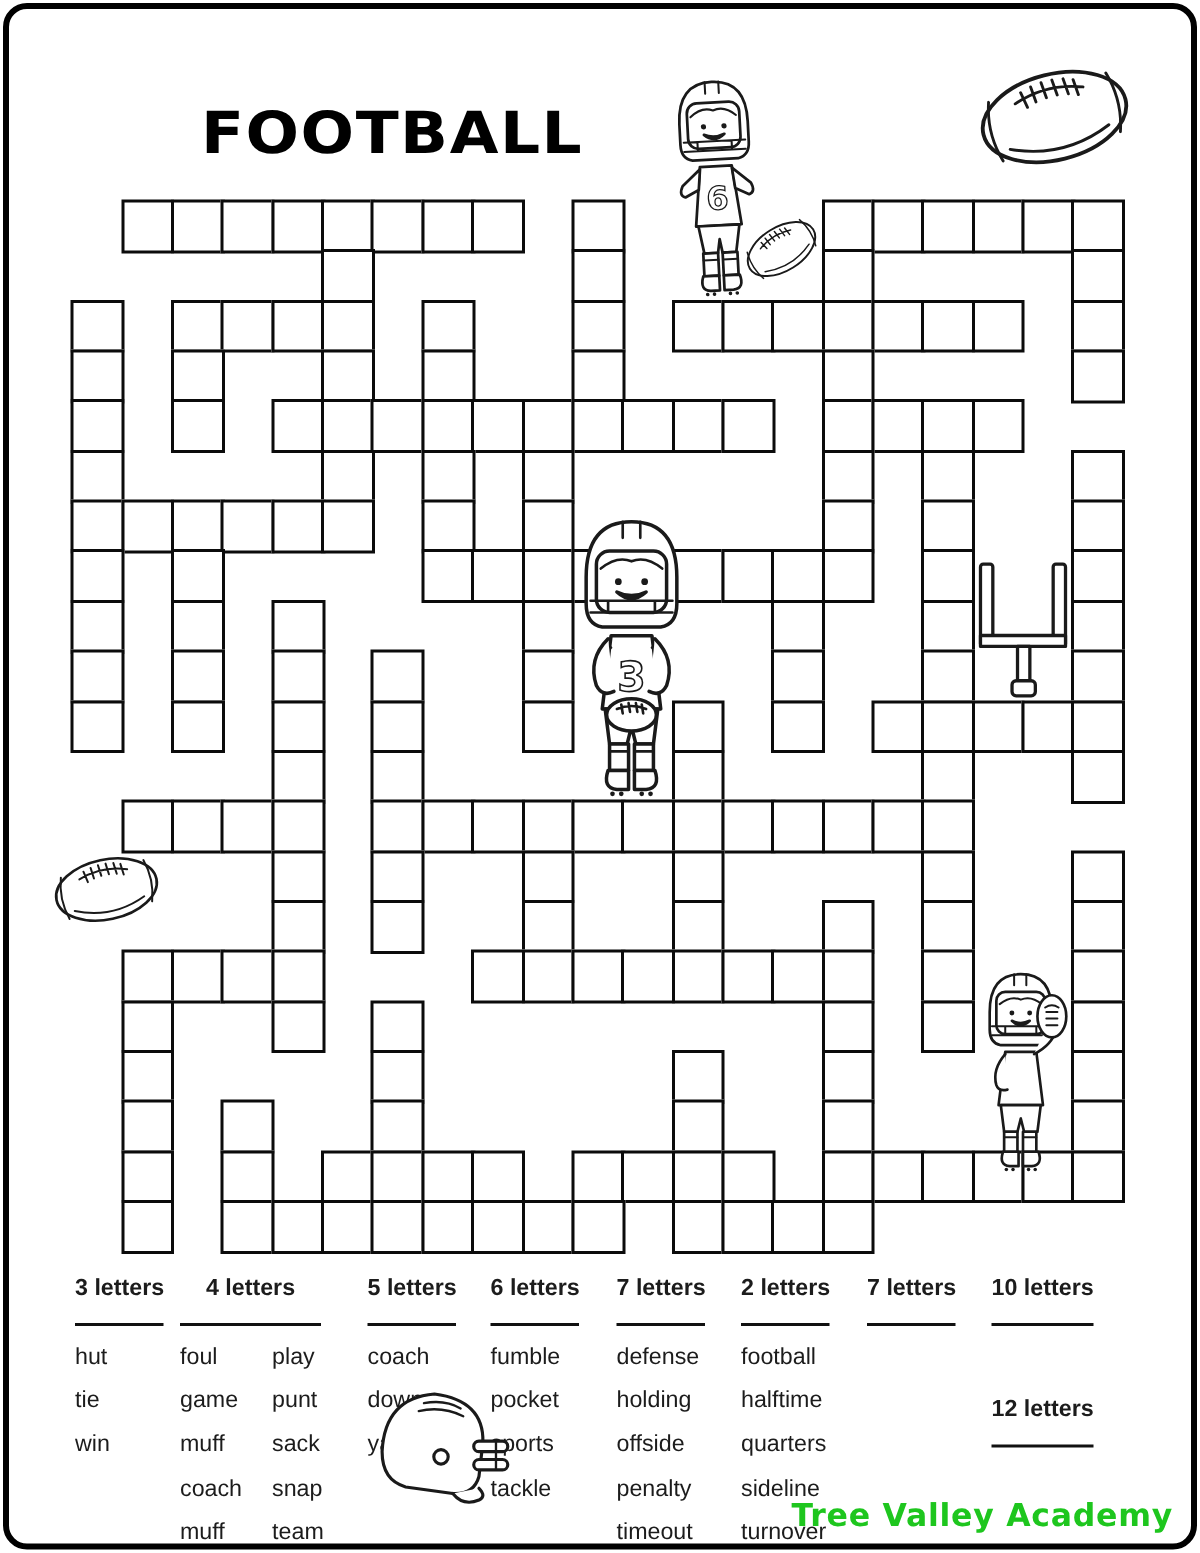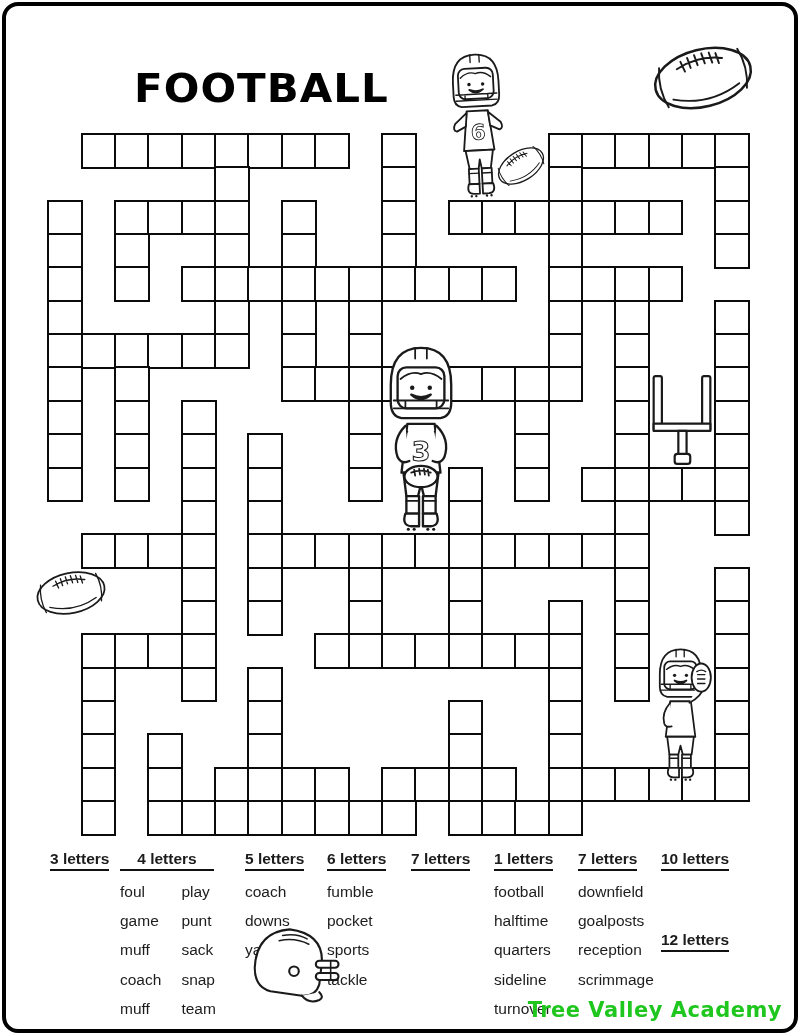--- a/index.html
+++ b/index.html
@@ -13,21 +13,21 @@
   .cell{position:absolute;width:35.8px;height:35.8px;box-sizing:border-box;border:2.4px solid #0b0b0b;background:#fff;}
   
   .art{position:absolute;z-index:10;}
   .art svg{display:block;width:100%;height:100%;}
   .ln{fill:#ffffff;stroke:#1a1a1a;stroke-width:2.4;stroke-linecap:round;stroke-linejoin:round;}
   .ln2{fill:none;stroke:#1a1a1a;stroke-width:1.8;stroke-linecap:round;}
   .dot{fill:#1a1a1a;stroke:none;}
   .num{font-family:"DejaVu Sans",sans-serif;font-weight:bold;fill:#fff;stroke:#1a1a1a;stroke-width:1.1;}
   
   .wsec{position:absolute;z-index:6;color:#1c1c1c;}
-  .whead{display:inline-block;font-weight:bold;font-size:15.5px;border-bottom:2px solid #111;padding-bottom:1px;white-space:nowrap;}
+  .whead{display:inline-block;font-weight:bold;font-size:15.5px;border-bottom:2px solid #111;padding-bottom:14px;white-space:nowrap;}
   .wcol{margin-top:6px;}
   .word{line-height:29.2px;font-size:15.5px;white-space:nowrap;}
   .wcols{display:flex;gap:20px;}
   .s0{left:50px;top:850px;}
   .s1{left:120px;top:850px;width:110px;text-align:left;}
   .s1 .whead{display:block;width:94px;text-align:center;}
   .s2{left:245px;top:850px;}
   .s3{left:327px;top:850px;}
   .s4{left:411px;top:850px;}
   .s5{left:494px;top:850px;}
@@ -383,20 +383,25 @@
       <circle class="ln" cx="55" cy="56" r="5.5"></circle>
       <rect class="ln" x="80" y="44" width="26" height="8" rx="4"></rect>
       <rect class="ln" x="80" y="58" width="26" height="8" rx="4"></rect>
       <path class="ln2" d="M97 44 V66"></path>
       <path class="ln" d="M64 84 Q72 94 84 89 Q90 86 84 80"></path>
     </svg>
   </div>
 
   <div class="wsec s0">
     <span class="whead">3 letters</span>
+    <div class="wcol">
+        <div class="word">hut</div>
+        <div class="word">tie</div>
+        <div class="word">win</div>
+      </div>
   </div>
   <div class="wsec s1">
     <span class="whead">4 letters</span>
     <div class="wcols">
       <div class="wcol">
           <div class="word">foul</div>
           <div class="word">game</div>
           <div class="word">muff</div>
           <div class="word">coach</div>
           <div class="word">muff</div>
@@ -423,39 +428,40 @@
     <span class="whead">6 letters</span>
     <div class="wcol">
         <div class="word">fumble</div>
         <div class="word">pocket</div>
         <div class="word">sports</div>
         <div class="word">tackle</div>
       </div>
   </div>
   <div class="wsec s4">
     <span class="whead">7 letters</span>
+    <div class="wcol">
+        <div class="word">defense</div>
+        <div class="word">holding</div>
+        <div class="word">offside</div>
+        <div class="word">penalty</div>
+        <div class="word">timeout</div>
+      </div>
   </div>
   <div class="wsec s5">
-    <span class="whead">1 letters</span>
+    <span class="whead">2 letters</span>
     <div class="wcol">
         <div class="word">football</div>
         <div class="word">halftime</div>
         <div class="word">quarters</div>
         <div class="word">sideline</div>
         <div class="word">turnover</div>
       </div>
   </div>
   <div class="wsec s6">
     <span class="whead">7 letters</span>
-    <div class="wcol">
-        <div class="word">downfield</div>
-        <div class="word">goalposts</div>
-        <div class="word">reception</div>
-        <div class="word">scrimmage</div>
-      </div>
   </div>
   <div class="wsec s7">
     <span class="whead">10 letters</span>
   </div>
   <div class="wsec s8">
     <span class="whead">12 letters</span>
   </div>
 
   <div class="footer" style="color: rgb(30, 198, 30);">Tree Valley Academy</div>
 </div>

